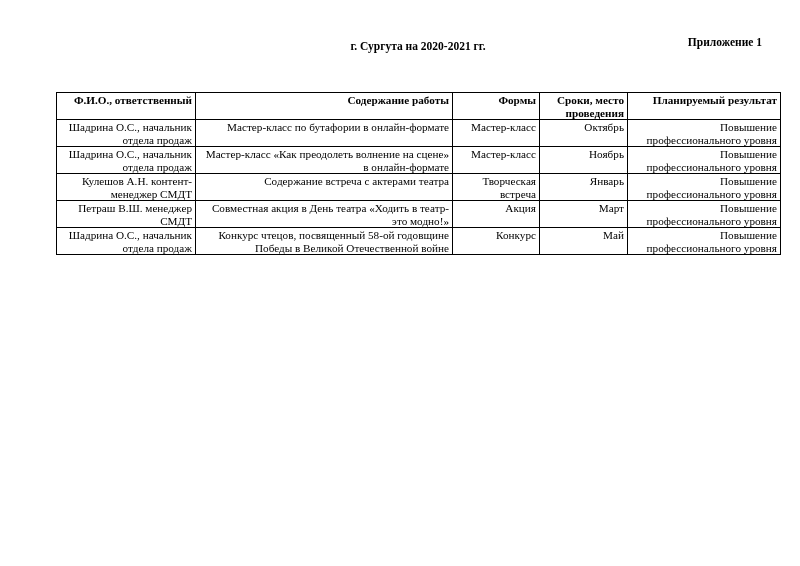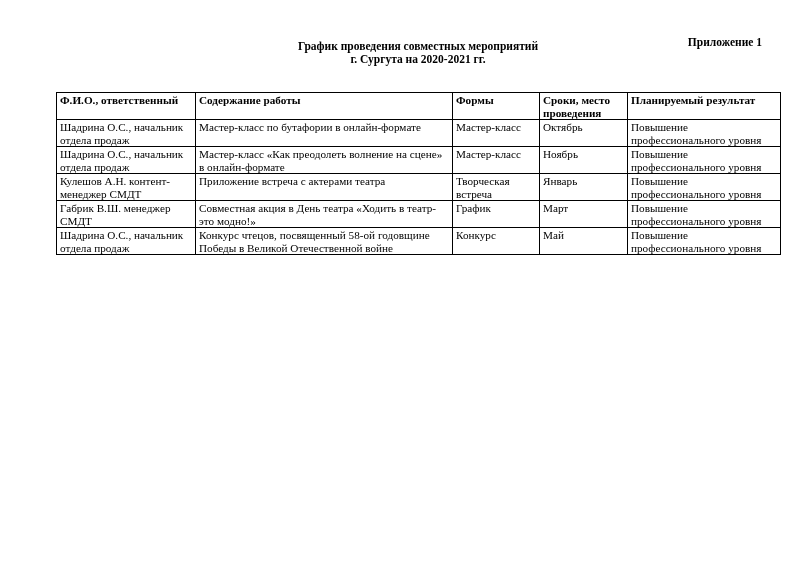--- a/index.html
+++ b/index.html
@@ -15,34 +15,33 @@
   .title {
     position: absolute; left: 56px; width: 724px; top: 40px;
     text-align: center; font-weight: bold; font-size: 11.5px; line-height: 13px;
   }
   table.schedule {
     position: absolute; left: 56px; top: 92px;
     border-collapse: collapse; width: 724px; table-layout: fixed;
     font-size: 11.2px; line-height: 12.5px;
   }
   table.schedule th, table.schedule td {
-    border: 1px solid #000; text-align: left; vertical-align: top;
+    border: 1px solid #000; text-align: right; vertical-align: top;
     padding: 1px 3px 0 3px;
   }
   table.schedule th { font-weight: bold; height: 24px; }
   table.schedule td { height: 25px; }
   table.schedule tr.tall td { height: 38px; }
 </style>
 </head>
 <body>
 
 <div class="appendix">Приложение 1</div>
 
 <div class="title">
-  <div>График проведения совместных мероприятий</div>
   <div>г. Сургута на 2020-2021 гг.</div>
 </div>
 
 <table class="schedule">
   <colgroup>
     <col style="width:139px">
       <col style="width:257px">
       <col style="width:87px">
       <col style="width:88px">
       <col style="width:153px">
@@ -66,29 +65,29 @@
     </tr>
     <tr>
       <td>Шадрина О.С., начальник отдела продаж</td>
       <td>Мастер-класс «Как преодолеть волнение на сцене» в онлайн-формате</td>
       <td>Мастер-класс</td>
       <td>Ноябрь</td>
       <td>Повышение профессионального уровня</td>
     </tr>
     <tr>
       <td>Кулешов А.Н. контент-менеджер СМДТ</td>
-      <td>Приложение встреча с актерами театра</td>
+      <td>Содержание встреча с актерами театра</td>
       <td>Творческая встреча</td>
       <td>Январь</td>
       <td>Повышение профессионального уровня</td>
     </tr>
     <tr>
-      <td>Габрик В.Ш. менеджер СМДТ</td>
+      <td>Петраш В.Ш. менеджер СМДТ</td>
       <td>Совместная акция в День театра «Ходить в театр-это модно!»</td>
-      <td>График</td>
+      <td>Акция</td>
       <td>Март</td>
       <td>Повышение профессионального уровня</td>
     </tr>
     <tr>
       <td>Шадрина О.С., начальник отдела продаж</td>
       <td>Конкурс чтецов, посвященный 58-ой годовщине Победы в Великой Отечественной войне</td>
       <td>Конкурс</td>
       <td>Май</td>
       <td>Повышение профессионального уровня</td>
     </tr>

